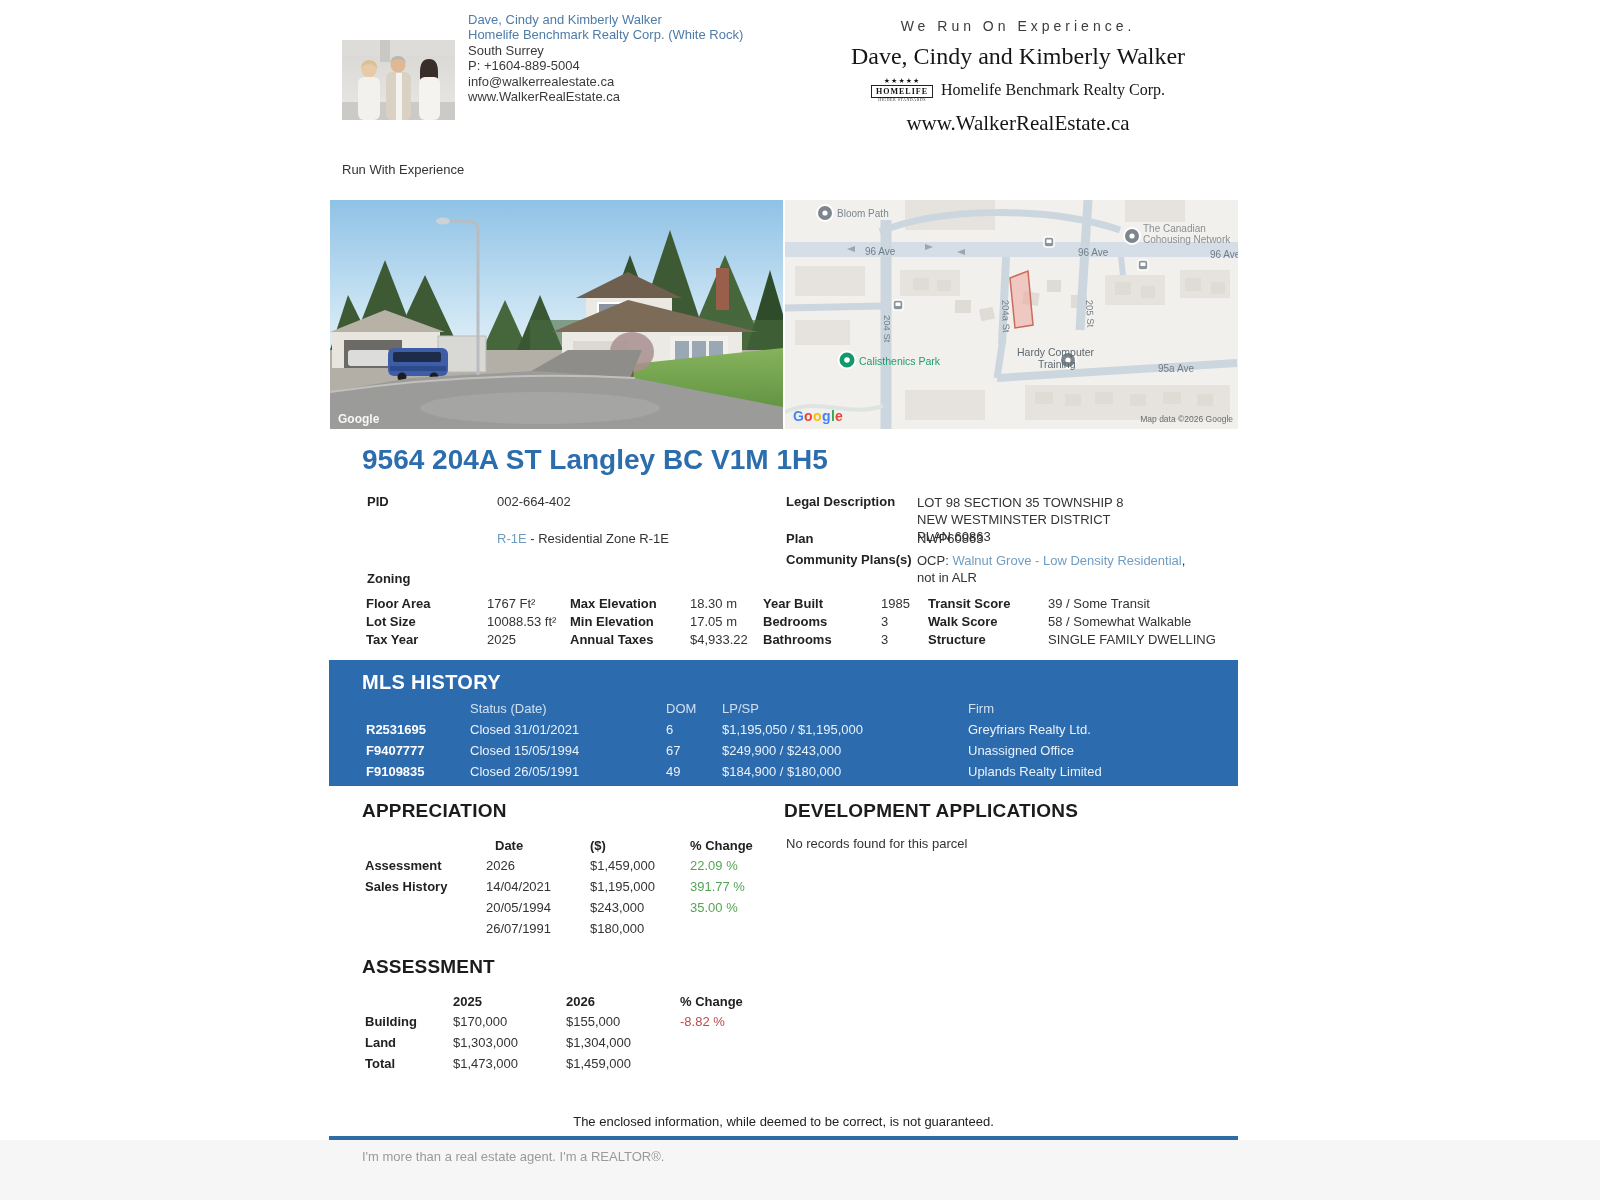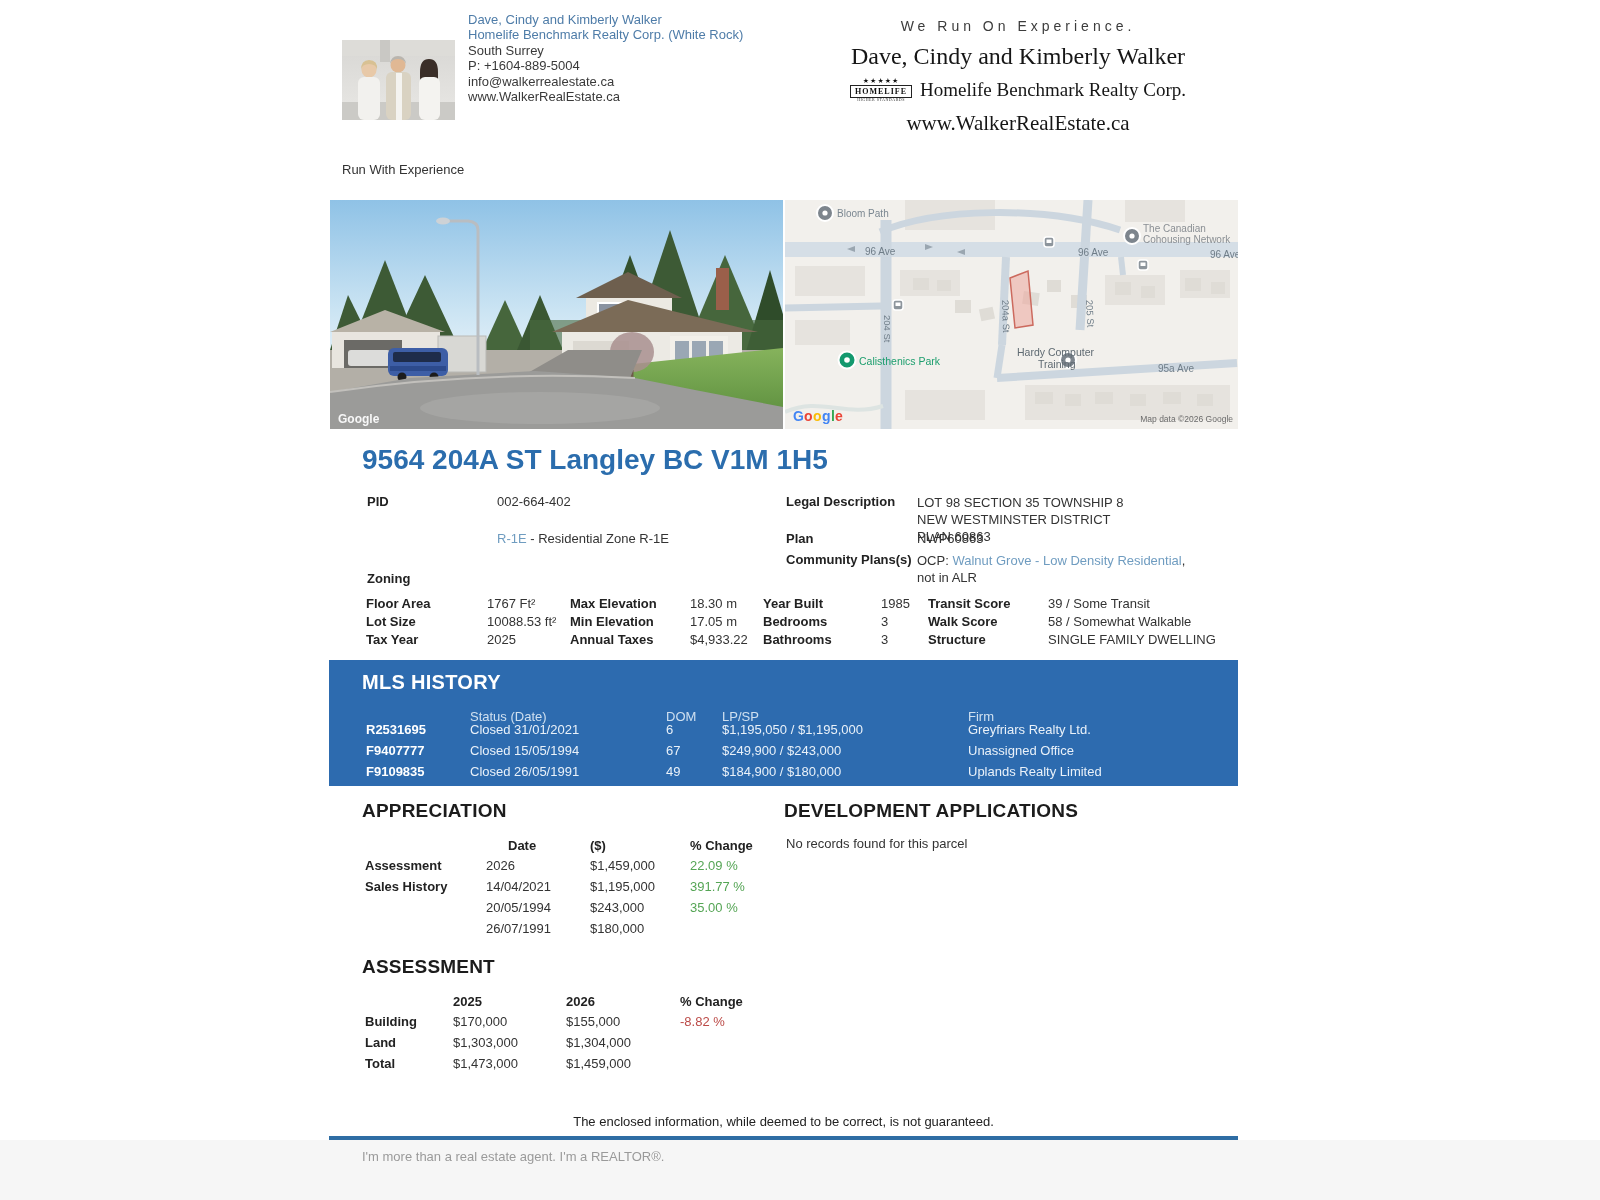--- a/index.html
+++ b/index.html
@@ -13,26 +13,26 @@
   .contact{left:468px;top:12px;font-size:13px;line-height:15.4px;color:#3a3a3a;}
   .brand{left:790px;top:10px;width:456px;text-align:center;color:#161616;}
   .brand-title{font-size:25px;letter-spacing:6px;line-height:28px;}
   .brand-sub{font-size:14px;letter-spacing:4px;color:#3c3c3c;margin-top:8px;}
   .brand-agents{font-size:24px;margin-top:9px;}
   .brand-logo-row{margin-top:8px;display:flex;align-items:center;justify-content:center;gap:8px;}
   .hl-box{display:flex;flex-direction:column;align-items:center;line-height:1;}
   .hl-stars{font-size:7px;letter-spacing:1px;color:#111;}
   .hl-name{border:1px solid #222;font-size:8px;font-weight:bold;letter-spacing:1px;padding:2px 4px 1px;color:#111;}
   .hl-sub{font-size:4px;letter-spacing:.5px;color:#333;}
-  .brand-broker{font-size:19px;}
+  .brand-broker{font-size:16px;}
   .brand-site{font-size:21px;margin-top:9px;}
   .addr-title{left:362px;top:444px;font-size:28px;font-weight:bold;color:#2b6dad;}
   .mls-band{left:329px;top:660px;width:909px;height:126px;background:#2d6baf;color:#fff;}
   .mls-title{left:33px;top:11px;font-size:20px;font-weight:bold;letter-spacing:.3px;}
-  .mls-hdr{color:#cfe0f0;font-size:13px;margin-top:8px;}
+  .mls-hdr{color:#cfe0f0;font-size:13px;}
   .mls-cell{color:#e9f1f9;font-size:13px;}
   .mls-id{color:#ffffff;font-weight:bold;font-size:13px;}
   .sec-title{font-size:19px;font-weight:bold;color:#1c1c1c;letter-spacing:.2px;}
   .green{color:#55a555;}
   .red{color:#bb4a47;}
   .rule{left:329px;top:1136px;width:909px;height:4px;background:#2e6da4;}
   .bottom-strip{left:0;top:1140px;width:1600px;height:60px;background:#f6f6f6;}
   .realtor{left:362px;top:1149px;font-size:13px;color:#9a9a9a;}
   .disclaimer{left:329px;top:1114px;width:909px;text-align:center;font-size:13px;color:#222;}
   .photo-frame{left:330px;top:200px;width:453px;height:229px;}
@@ -341,21 +341,21 @@
   <div class="abs mls-cell" style="left:639px;top:83px;">Unassigned Office</div>
 
   <div class="abs mls-id" style="left:37px;top:104px;">F9109835</div>
   <div class="abs mls-cell" style="left:141px;top:104px;">Closed 26/05/1991</div>
   <div class="abs mls-cell" style="left:337px;top:104px;">49</div>
   <div class="abs mls-cell" style="left:393px;top:104px;">$184,900 / $180,000</div>
   <div class="abs mls-cell" style="left:639px;top:104px;">Uplands Realty Limited</div>
 </div>
 
 <div class="abs sec-title" style="left:362px;top:800px;">APPRECIATION</div>
-<div class="abs t13 lbl" style="left:508px;top:838px;">Date</div>
+<div class="abs t13 lbl" style="left:495px;top:838px;">Date</div>
 <div class="abs t13 lbl" style="left:590px;top:838px;">($)</div>
 <div class="abs t13 lbl" style="left:690px;top:838px;">% Change</div>
 
 <div class="abs t13 lbl" style="left:365px;top:858px;">Assessment</div>
 <div class="abs t13" style="left:486px;top:858px;">2026</div>
 <div class="abs t13" style="left:590px;top:858px;">$1,459,000</div>
 <div class="abs t13 green" style="left:690px;top:858px;">22.09 %</div>
 
 <div class="abs t13 lbl" style="left:365px;top:879px;">Sales History</div>
 <div class="abs t13" style="left:486px;top:879px;">14/04/2021</div>

